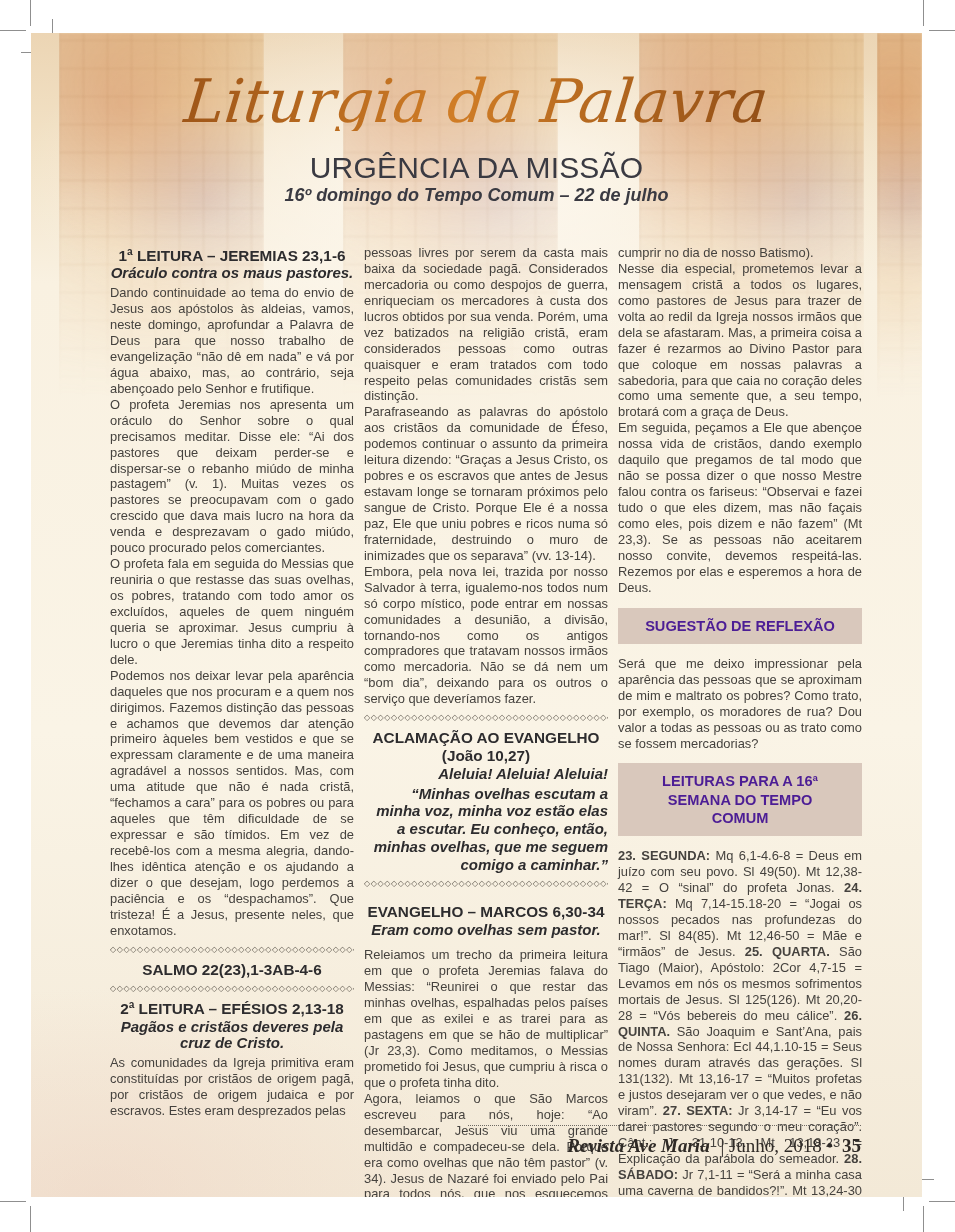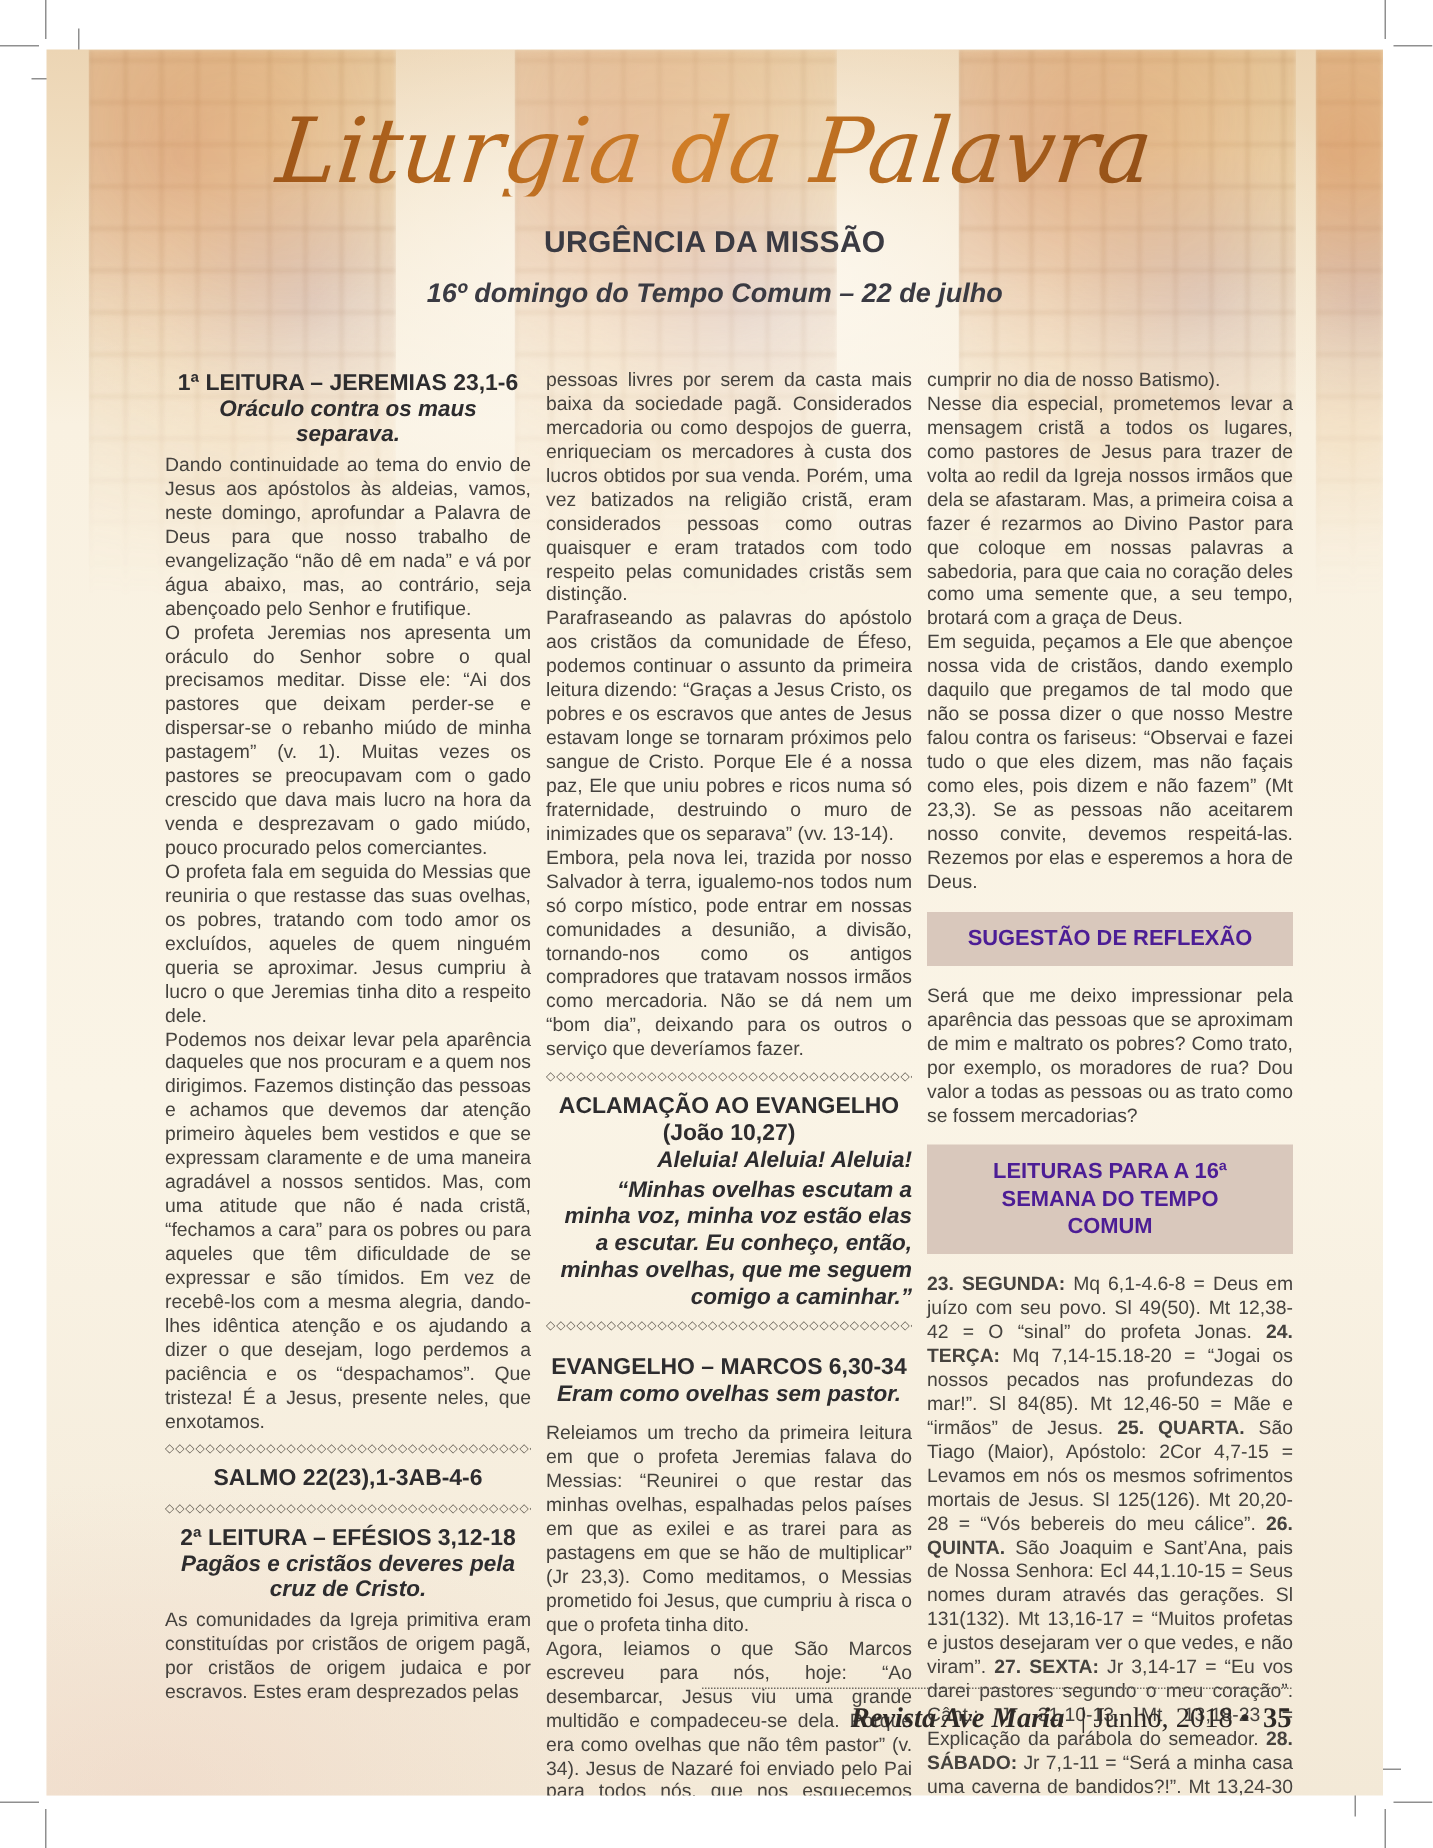--- a/index.html
+++ b/index.html
@@ -41,21 +41,21 @@
   .header { position:relative; height:212px; text-align:center; }
   .script-title {
     position:absolute; left:0; right:0; top:38px;
     font-family:"DejaVu Serif", serif; font-style:italic; font-size:60px; line-height:1;
     transform:skewX(-6deg);
     background:linear-gradient(100deg,#8a4613 5%,#d07d26 48%,#7d3f12 95%);
     -webkit-background-clip:text; background-clip:text; color:transparent;
   }
   .main-title {
     position:absolute; left:0; right:0; top:118px;
-    font-size:20px; font-weight:700; color:#3a3a42; letter-spacing:.2px;
+    font-size:30px; font-weight:400; color:#3a3a42; letter-spacing:.2px;
   }
   .sub-title {
     position:absolute; left:0; right:0; top:152px;
     font-size:18px; font-weight:700; font-style:italic; color:#3a3a42;
   }
 
   
   .cols { position:absolute; left:79px; top:212px; width:752px; display:flex; gap:10px; }
   .col { width:244px; flex:0 0 244px; color:#45423e; font-size:12.9px; line-height:1.235; text-align:justify; }
   .col p { margin:0; }
@@ -108,29 +108,29 @@
   <div class="header">
     <div class="script-title">Liturgia da Palavra</div>
     <div class="main-title">URGÊNCIA DA MISSÃO</div>
     <div class="sub-title">16º domingo do Tempo Comum – 22 de julho</div>
   </div>
 
   <div class="cols">
 
     <div class="col">
       <h3 class="sec">1ª LEITURA – JEREMIAS 23,1-6</h3>
-      <h4 class="secsub">Oráculo contra os maus separava.</h4>
+      <h4 class="secsub">Oráculo contra os maus pastores.</h4>
       <p>Dando continuidade ao tema do envio de Jesus aos apóstolos às aldeias, vamos, neste domingo, aprofundar a Palavra de Deus para que nosso trabalho de evangelização “não dê em nada” e vá por água abaixo, mas, ao contrário, seja abençoado pelo Senhor e frutifique.</p>
       <p>O profeta Jeremias nos apresenta um oráculo do Senhor sobre o qual precisamos meditar. Disse ele: “Ai dos pastores que deixam perder-se e dispersar-se o rebanho miúdo de minha pastagem” (v. 1). Muitas vezes os pastores se preocupavam com o gado crescido que dava mais lucro na hora da venda e desprezavam o gado miúdo, pouco procurado pelos comerciantes.</p>
       <p>O profeta fala em seguida do Messias que reuniria o que restasse das suas ovelhas, os pobres, tratando com todo amor os excluídos, aqueles de quem ninguém queria se aproximar. Jesus cumpriu à lucro o que Jeremias tinha dito a respeito dele.</p>
       <p>Podemos nos deixar levar pela aparência daqueles que nos procuram e a quem nos dirigimos. Fazemos distinção das pessoas e achamos que devemos dar atenção primeiro àqueles bem vestidos e que se expressam claramente e de uma maneira agradável a nossos sentidos. Mas, com uma atitude que não é nada cristã, “fechamos a cara” para os pobres ou para aqueles que têm dificuldade de se expressar e são tímidos. Em vez de recebê-los com a mesma alegria, dando-lhes idêntica atenção e os ajudando a dizer o que desejam, logo perdemos a paciência e os “despachamos”. Que tristeza! É a Jesus, presente neles, que enxotamos.</p>
       <div class="orn"></div>
       <h3 class="sec">SALMO 22(23),1-3AB-4-6</h3>
       <div class="orn"></div>
-      <h3 class="sec">2ª LEITURA – EFÉSIOS 3,12-18</h3>
+      <h3 class="sec">2ª LEITURA – EFÉSIOS 2,13-18</h3>
       <h4 class="secsub">Pagãos e cristãos deveres pela cruz de Cristo.</h4>
       <p>As comunidades da Igreja primitiva eram constituídas por cristãos de origem pagã, por cristãos de origem judaica e por escravos. Estes eram desprezados pelas</p>
     </div>
 
     <div class="col">
       <p>pessoas livres por serem da casta mais baixa da sociedade pagã. Considerados mercadoria ou como despojos de guerra, enriqueciam os mercadores à custa dos lucros obtidos por sua venda. Porém, uma vez batizados na religião cristã, eram considerados pessoas como outras quaisquer e eram tratados com todo respeito pelas comunidades cristãs sem distinção.</p>
       <p>Parafraseando as palavras do apóstolo aos cristãos da comunidade de Éfeso, podemos continuar o assunto da primeira leitura dizendo: “Graças a Jesus Cristo, os pobres e os escravos que antes de Jesus estavam longe se tornaram próximos pelo sangue de Cristo. Porque Ele é a nossa paz, Ele que uniu pobres e ricos numa só fraternidade, destruindo o muro de inimizades que os separava” (vv. 13-14).</p>
       <p>Embora, pela nova lei, trazida por nosso Salvador à terra, igualemo-nos todos num só corpo místico, pode entrar em nossas comunidades a desunião, a divisão, tornando-nos como os antigos compradores que tratavam nossos irmãos como mercadoria. Não se dá nem um “bom dia”, deixando para os outros o serviço que deveríamos fazer.</p>
       <div class="orn"></div>
       <h3 class="sec">ACLAMAÇÃO AO EVANGELHO (João 10,27)</h3>

